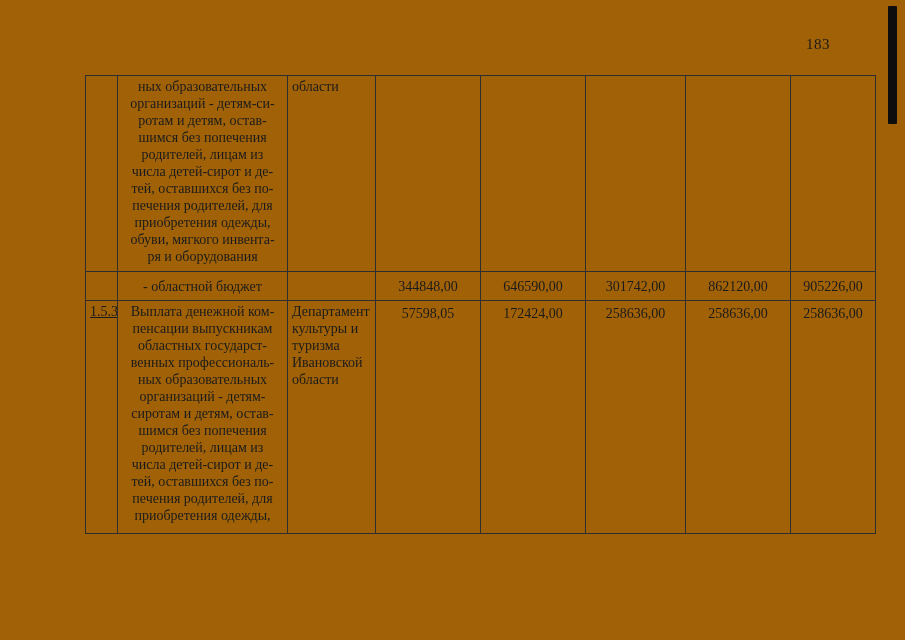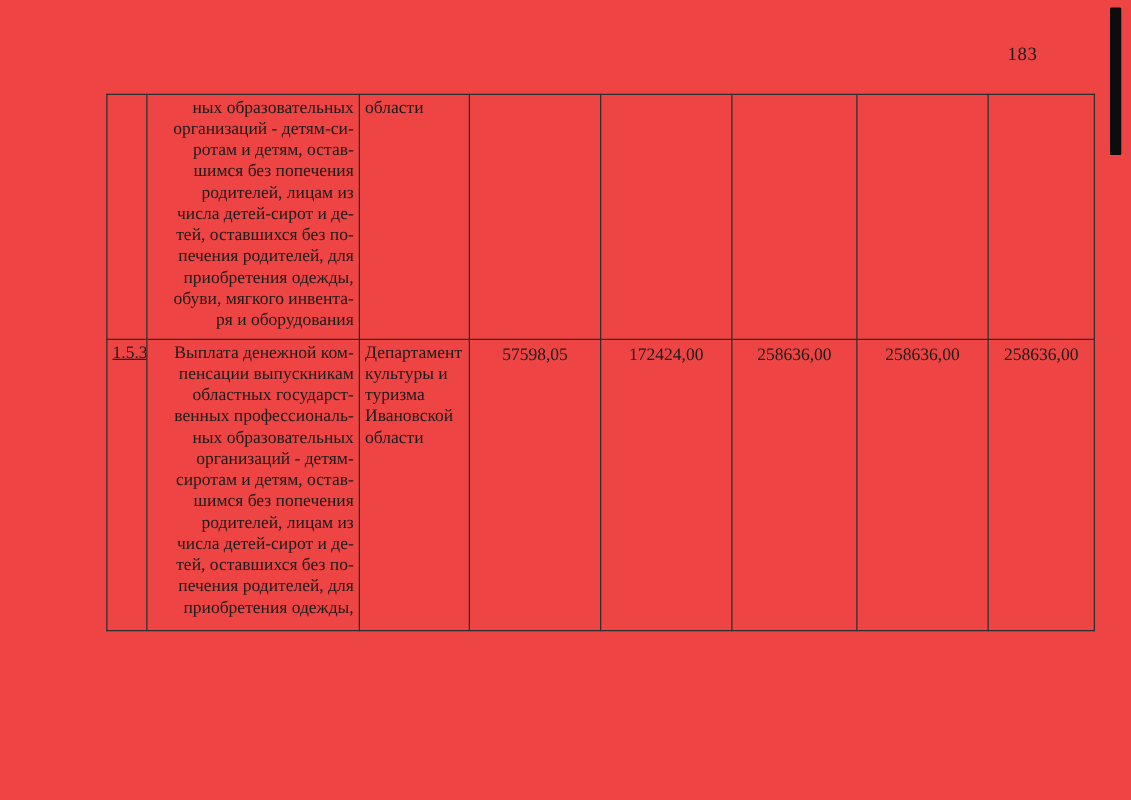--- a/index.html
+++ b/index.html
@@ -4,21 +4,21 @@
 <style>
   html, body {
     margin: 0;
     padding: 0;
     background: #ffffff;
   }
   .page {
     position: relative;
     width: 905px;
     height: 640px;
-    background: #ef4444;
+    background: #a16207;
     overflow: hidden;
     font-family: "Liberation Serif", serif;
     color: #1b1b1b;
   }
   .page-number {
     position: absolute;
     top: 36px;
     left: 806px;
     font-size: 15px;
     letter-spacing: 0.5px;
@@ -43,21 +43,21 @@
     line-height: 17px;
   }
   table.doc-table td {
     border: 1px solid #2e2e2e;
     vertical-align: top;
     padding: 2px 4px 2px 4px;
     white-space: pre-line;
     overflow: hidden;
   }
   td.col-num   { text-align: left; padding-left: 3px; padding-right: 1px; text-decoration: underline; }
-  td.col-desc  { text-align: right; margin-left: 48px; }
+  td.col-desc  { text-align: center; margin-left: 48px; }
   td.col-dept  { text-align: left; margin-top: 20px; }
   td.col-val   { text-align: center; white-space: nowrap; }
   tr.r1 td { height: 191px; }
   tr.r2 td { height: 42px; }
   tr.r3 td { height: 24px; }
   tr.r4 td { height: 226px; }
   tr.r2 td.col-val { vertical-align: middle; }
   tr.r3 td.col-val { vertical-align: middle; }
   tr.r3 td.col-desc { vertical-align: middle; }
   tr.r4 td.col-val { padding-top: 4px; }
@@ -94,20 +94,30 @@
 приобретения одежды,
 обуви, мягкого инвента-
 ря и оборудования</td>
         <td class="col-dept">области</td>
         <td class="col-val"></td>
         <td class="col-val"></td>
         <td class="col-val"></td>
         <td class="col-val"></td>
         <td class="col-val"></td>
       </tr>
+      <tr class="r3">
+        <td class="col-num"></td>
+        <td class="col-desc">- областной бюджет</td>
+        <td class="col-dept"></td>
+        <td class="col-val">344848,00</td>
+        <td class="col-val">646590,00</td>
+        <td class="col-val">301742,00</td>
+        <td class="col-val">862120,00</td>
+        <td class="col-val">905226,00</td>
+      </tr>
       <tr class="r4">
         <td class="col-num">1.5.3</td>
         <td class="col-desc">Выплата денежной ком-
 пенсации выпускникам
 областных государст-
 венных профессиональ-
 ных образовательных
 организаций - детям-
 сиротам и детям, остав-
 шимся без попечения

